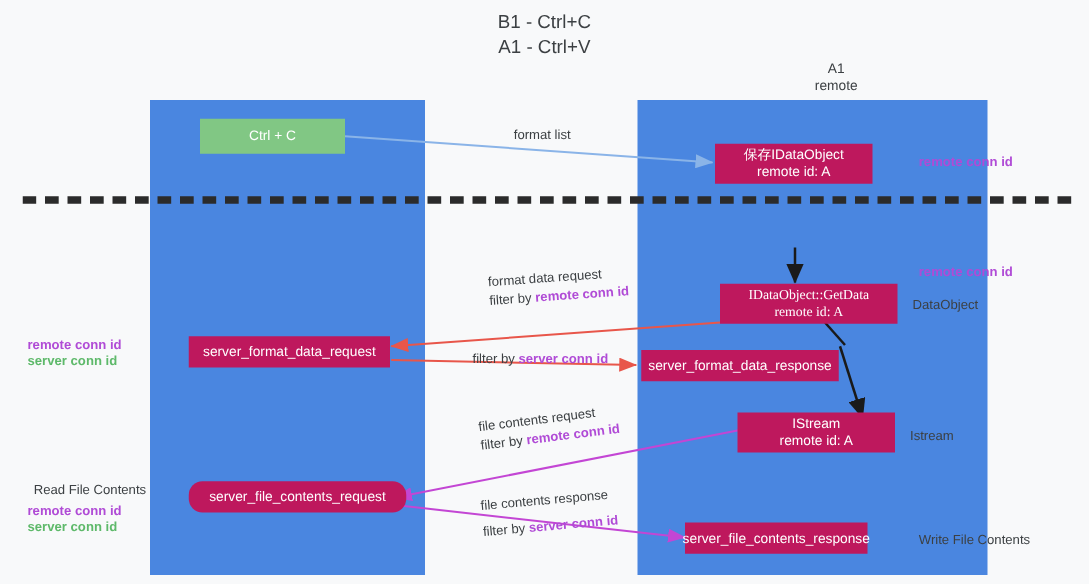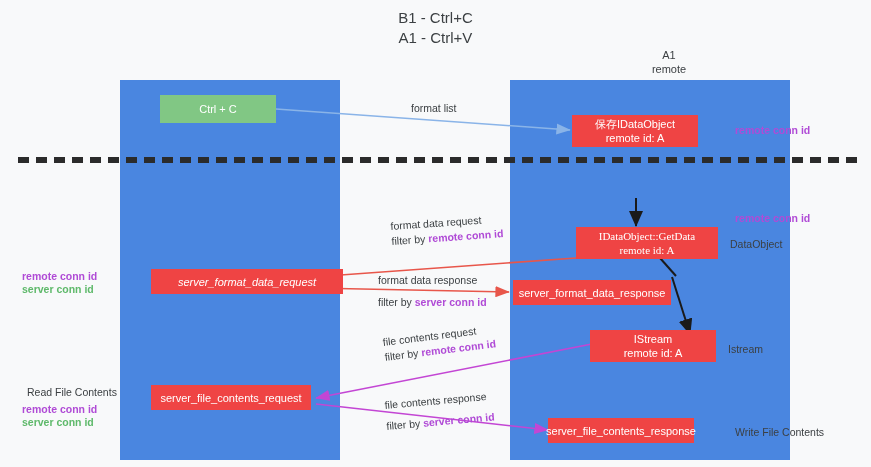--- a/index.html
+++ b/index.html
@@ -45,21 +45,21 @@
     flex-direction: column;
     align-items: center;
     justify-content: center;
     color: #ffffff;
     font-size: 11px;
     line-height: 14px;
     text-align: center;
     padding: 2px 4px;
   }
   .node.green { background: #81c784; }
-  .node.orange { background: #ef4444; }
+  .node.orange { background: #be185d; }
   .node .l2 { font-size: 11px; }
   .edge-label {
     position: absolute;
     font-size: 10.5px;
     line-height: 15px;
     color: #3c4043;
     white-space: nowrap;
   }
   .edge-label .hl-remote { color: #b04bd6; font-weight: bold; }
   .edge-label .hl-server { color: #b04bd6; font-weight: bold; }
@@ -147,52 +147,51 @@
     <span>保存IDataObject</span>
     <span class="l2">remote id: A</span>
   </div>
 
 
   <div class="node orange" style="left:576px; top:227px; width:142px; height:32px;font-family:Liberation Serif, serif;">
     <span>IDataObject::GetData</span>
     <span class="l2">remote id: A</span>
   </div>
 
-  <div class="node orange" style="left:151px; top:269px; width:192px; height:25px;font-style:italic;">
+  <div class="node orange" style="left:151px; top:269px; width:161px; height:25px;">
     <span>server_format_data_request</span>
   </div>
 
   <div class="node orange" style="left:513px; top:280px; width:158px; height:25px;">
     <span>server_format_data_response</span>
   </div>
 
   <div class="node orange" style="left:590px; top:330px; width:126px; height:32px;">
     <span>IStream</span>
     <span class="l2">remote id: A</span>
   </div>
 
-  <div class="node orange" style="left:151px; top:385px; width:160px; height:25px;">
+  <div class="node orange" style="left:151px; top:385px; width:174px; height:25px;border-radius:11px;">
     <span>server_file_contents_request</span>
   </div>
 
   <div class="node orange" style="left:548px; top:418px; width:146px; height:25px;">
     <span>server_file_contents_response</span>
   </div>
 
   <div class="edge-label" style="left:399px; top:101px;margin-left:12px;">
     <div>format list</div>
   </div>
 
   <div class="edge-label" style="left:390px; top:219px; transform:rotate(-4deg); transform-origin:left top;">
     <div>format data request</div>
     <div><span>filter by </span><span class="hl-remote">remote conn id</span></div>
   </div>
 
   <div class="edge-label" style="left:378px; top:273px;">
-    <div>format data response</div>
     <div style="margin-top:7px;"><span>filter by </span><span class="hl-server">server conn id</span></div>
   </div>
 
   <div class="edge-label" style="left:382px; top:335px; transform:rotate(-7deg); transform-origin:left top;">
     <div>file contents request</div>
     <div><span>filter by </span><span class="hl-remote">remote conn id</span></div>
   </div>
 
   <div class="edge-label" style="left:384px; top:398px; transform:rotate(-5deg); transform-origin:left top;">
     <div>file contents response</div>

